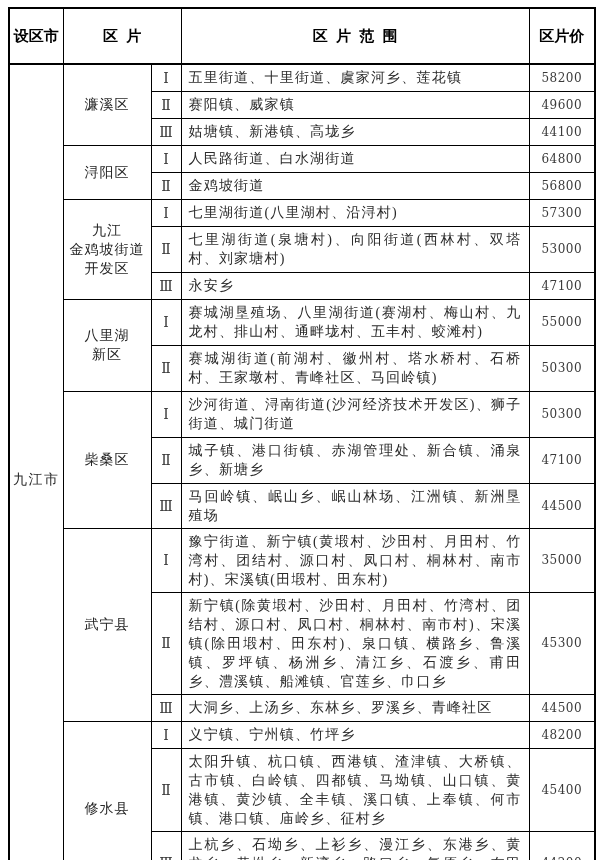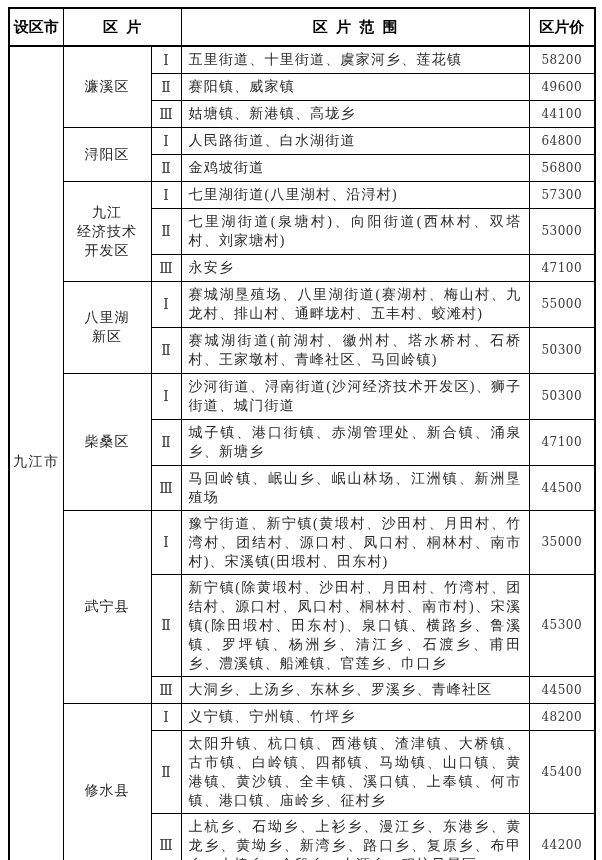--- a/index.html
+++ b/index.html
@@ -25,21 +25,21 @@
     vertical-align: middle;
     overflow: hidden;
   }
   .price-table thead th {
     border-bottom: 2px solid #000;
     font-weight: bold;
     font-size: 15px;
     color: #000;
     text-align: center;
     height: 24px;
-    padding: 6px 0;
+    padding: 15px 0;
   }
   th.sp { letter-spacing: 0.55em; text-indent: 0.55em; }
   td {
     font-size: 14px;
     color: #262626;
   }
   td.city, td.district, td.grade, td.price {
     text-align: center;
     font-family: Liberation Serif, serif;
   }
@@ -125,21 +125,21 @@
       <td class="price">64800</td>
     </tr>
     <tr class="h1">
       <td class="grade">Ⅱ</td>
       <td class="range">金鸡坡街道</td>
       <td class="price">56800</td>
     </tr>
 
     <tr class="h1">
       <td class="district" rowspan="3">九江
-经济技术
+金鸡坡街道
 开发区</td>
       <td class="grade">Ⅰ</td>
       <td class="range">七里湖街道(八里湖村、沿浔村)</td>
       <td class="price">57300</td>
     </tr>
     <tr class="h2">
       <td class="grade">Ⅱ</td>
       <td class="range">七里湖街道(泉塘村)、向阳街道(西林村、双塔村、刘家塘村)</td>
       <td class="price">53000</td>
     </tr>

